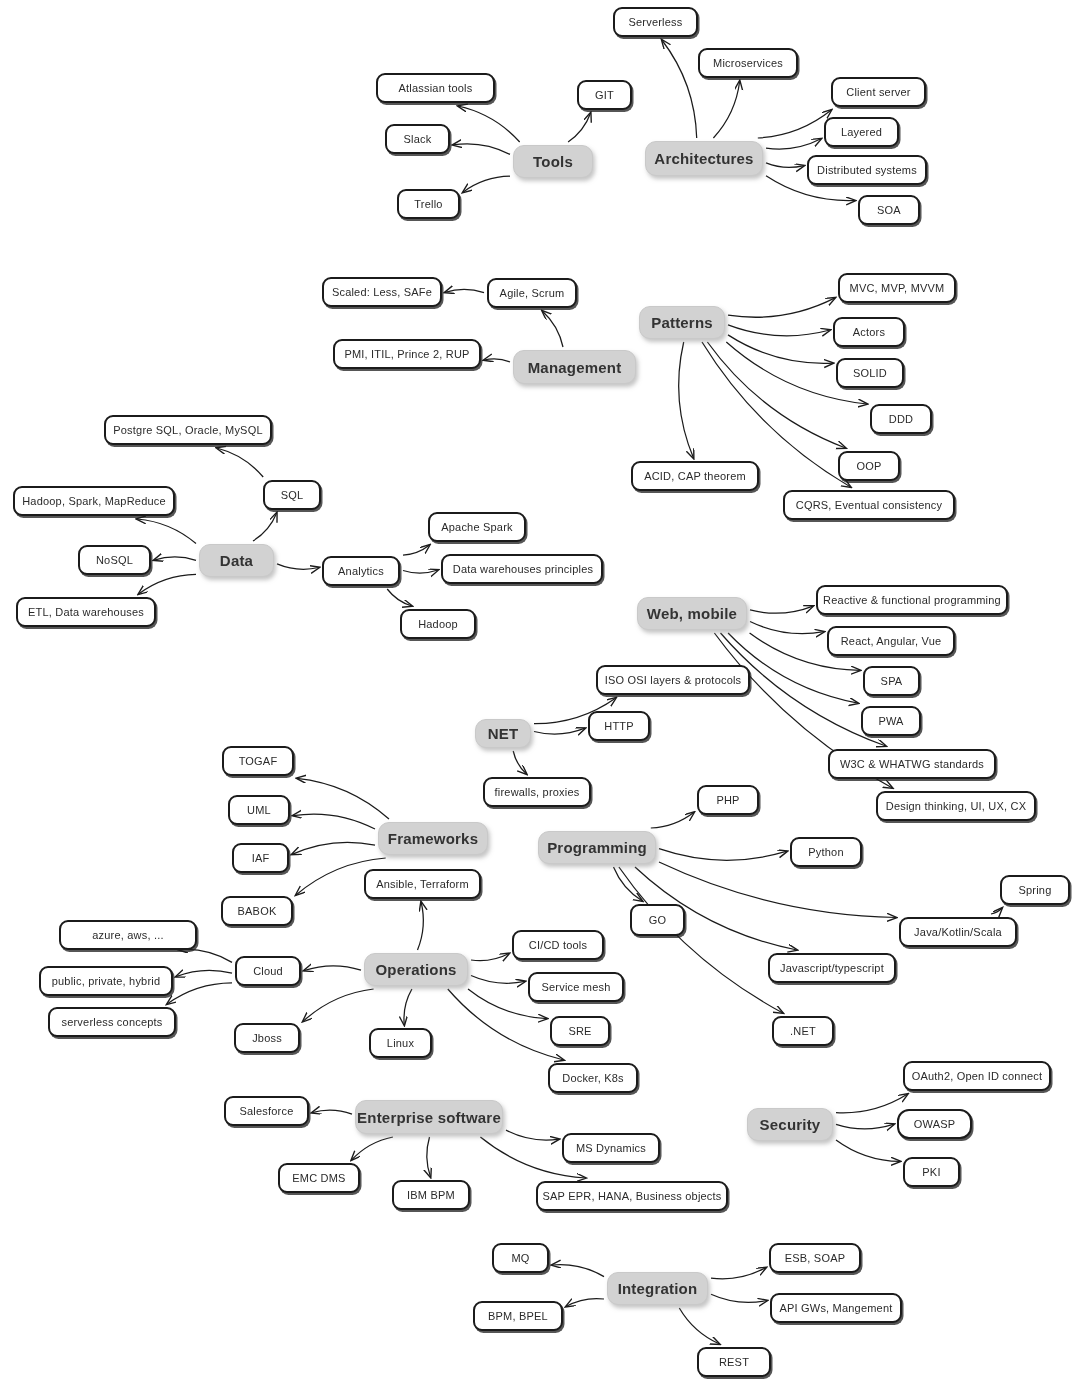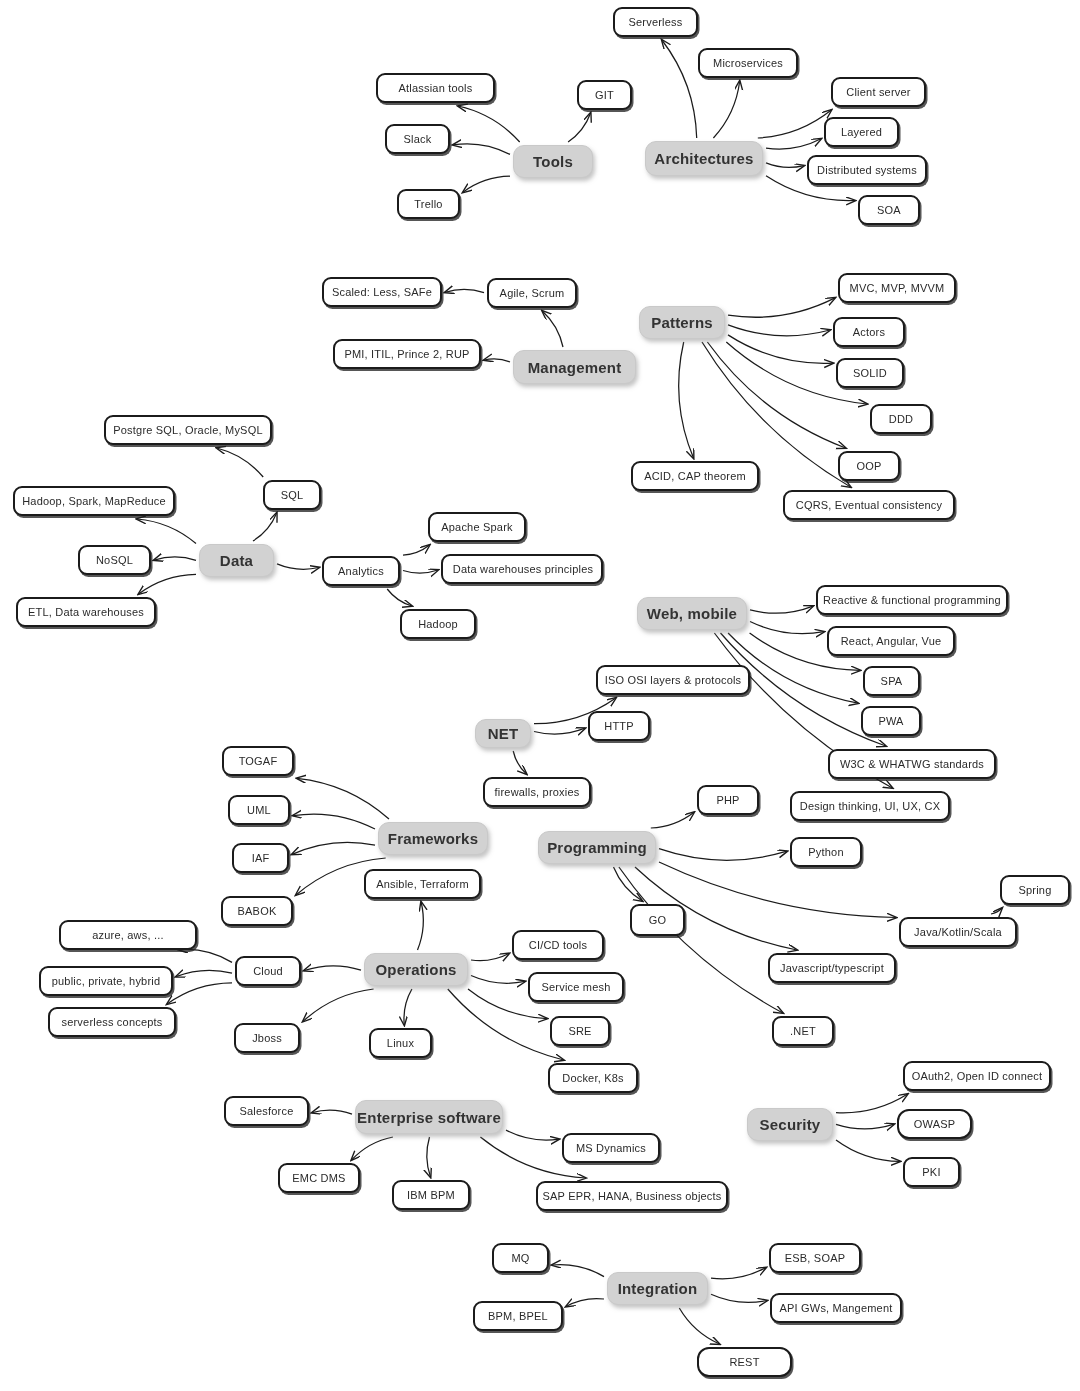--- a/index.html
+++ b/index.html
@@ -248,21 +248,21 @@
       </div>
       <div class="node" style="left: 828px; top: 749px; width: 168px; height: 30px;">
         <span>W3C &amp; WHATWG standards</span>
       </div>
       <div class="node" style="left: 222px; top: 746px; width: 72px; height: 30px;">
         <span>TOGAF</span>
       </div>
       <div class="node" style="left: 483px; top: 777px; width: 108px; height: 30px;">
         <span>firewalls, proxies</span>
       </div>
-      <div class="node" style="left: 790px; top: 791px; width: 160px; height: 30px;">
+      <div class="node" style="left: 876px; top: 791px; width: 160px; height: 30px;">
         <span>Design thinking, UI, UX, CX</span>
       </div>
       <div class="node" style="left: 697px; top: 785px; width: 62px; height: 30px;">
         <span>PHP</span>
       </div>
       <div class="node" style="left: 228px; top: 795px; width: 62px; height: 30px;">
         <span>UML</span>
       </div>
       <div class="node root" style="left: 378px; top: 822px; width: 110px; height: 33px;">
         <span>Frameworks</span>
@@ -368,17 +368,17 @@
       </div>
       <div class="node root" style="left: 607px; top: 1272px; width: 101px; height: 33px;">
         <span>Integration</span>
       </div>
       <div class="node" style="left: 770px; top: 1293px; width: 132px; height: 30px;">
         <span>API GWs, Mangement</span>
       </div>
       <div class="node" style="left: 473px; top: 1301px; width: 90px; height: 30px;">
         <span>BPM, BPEL</span>
       </div>
-      <div class="node" style="left: 697px; top: 1347px; width: 95px; height: 30px; border-radius: 12px;">
+      <div class="node" style="left: 697px; top: 1347px; width: 74px; height: 30px;">
         <span>REST</span>
       </div>
     </div>
 </div>
 
 </body></html>

